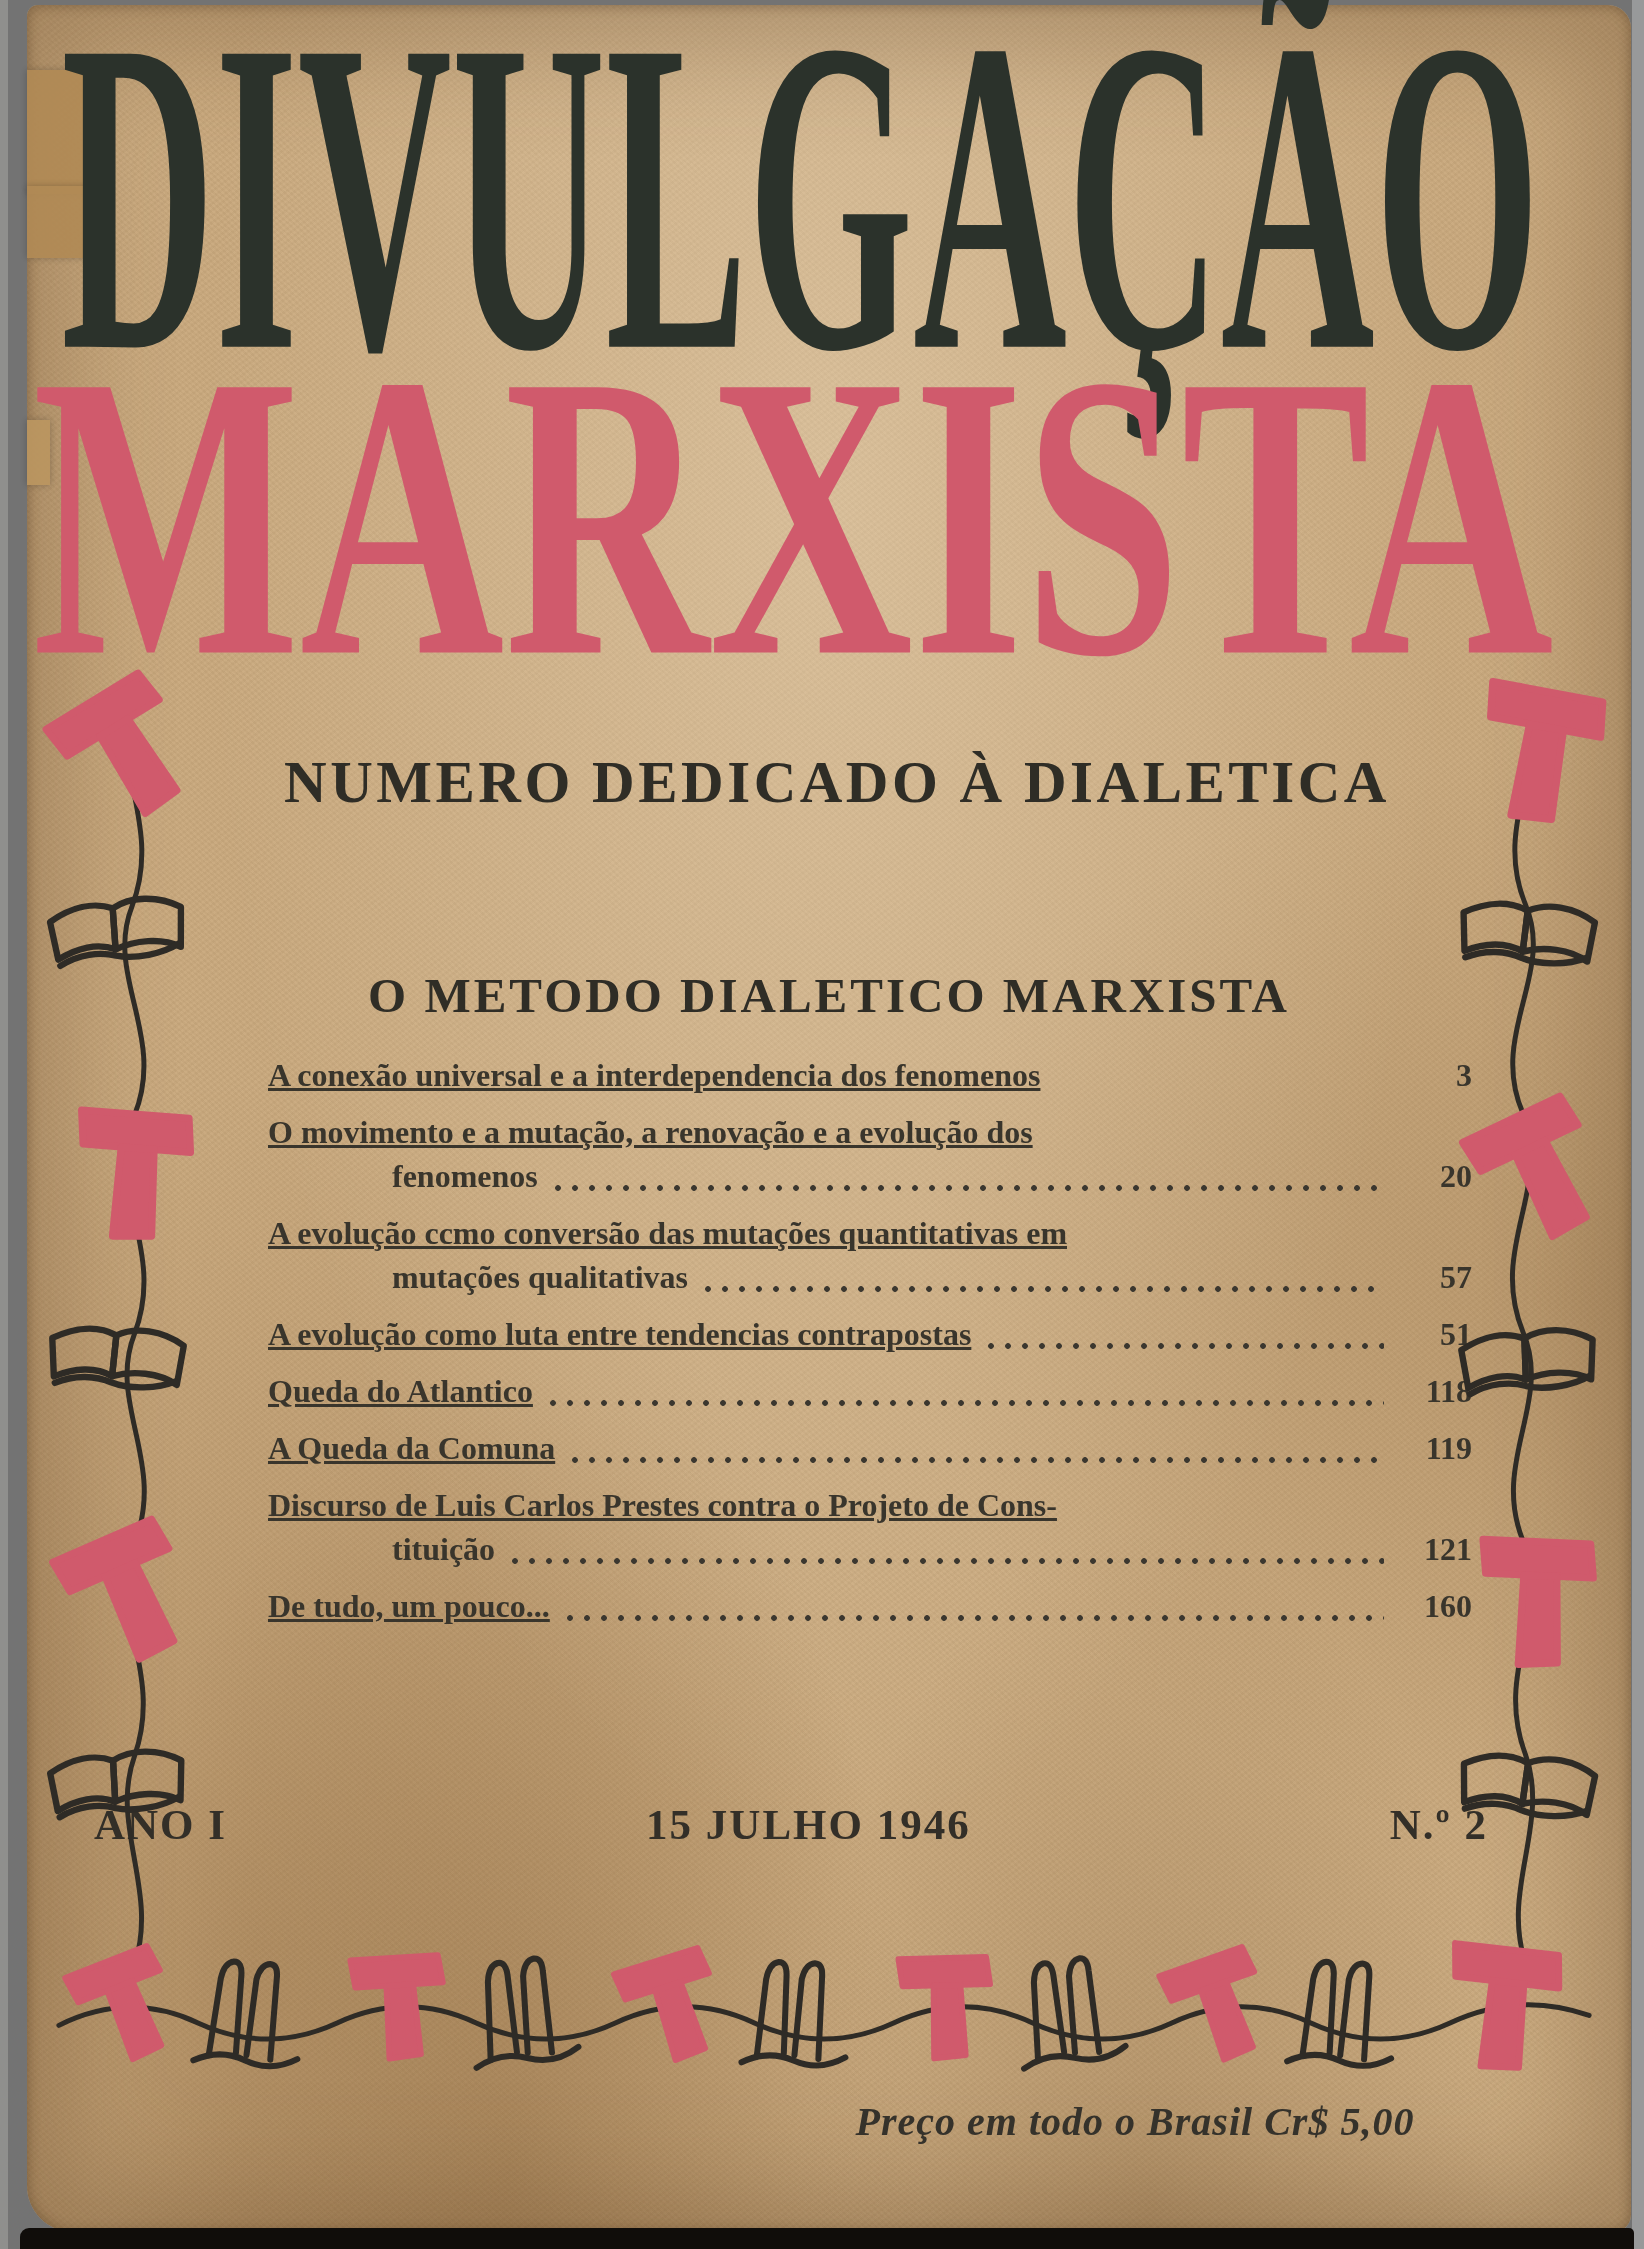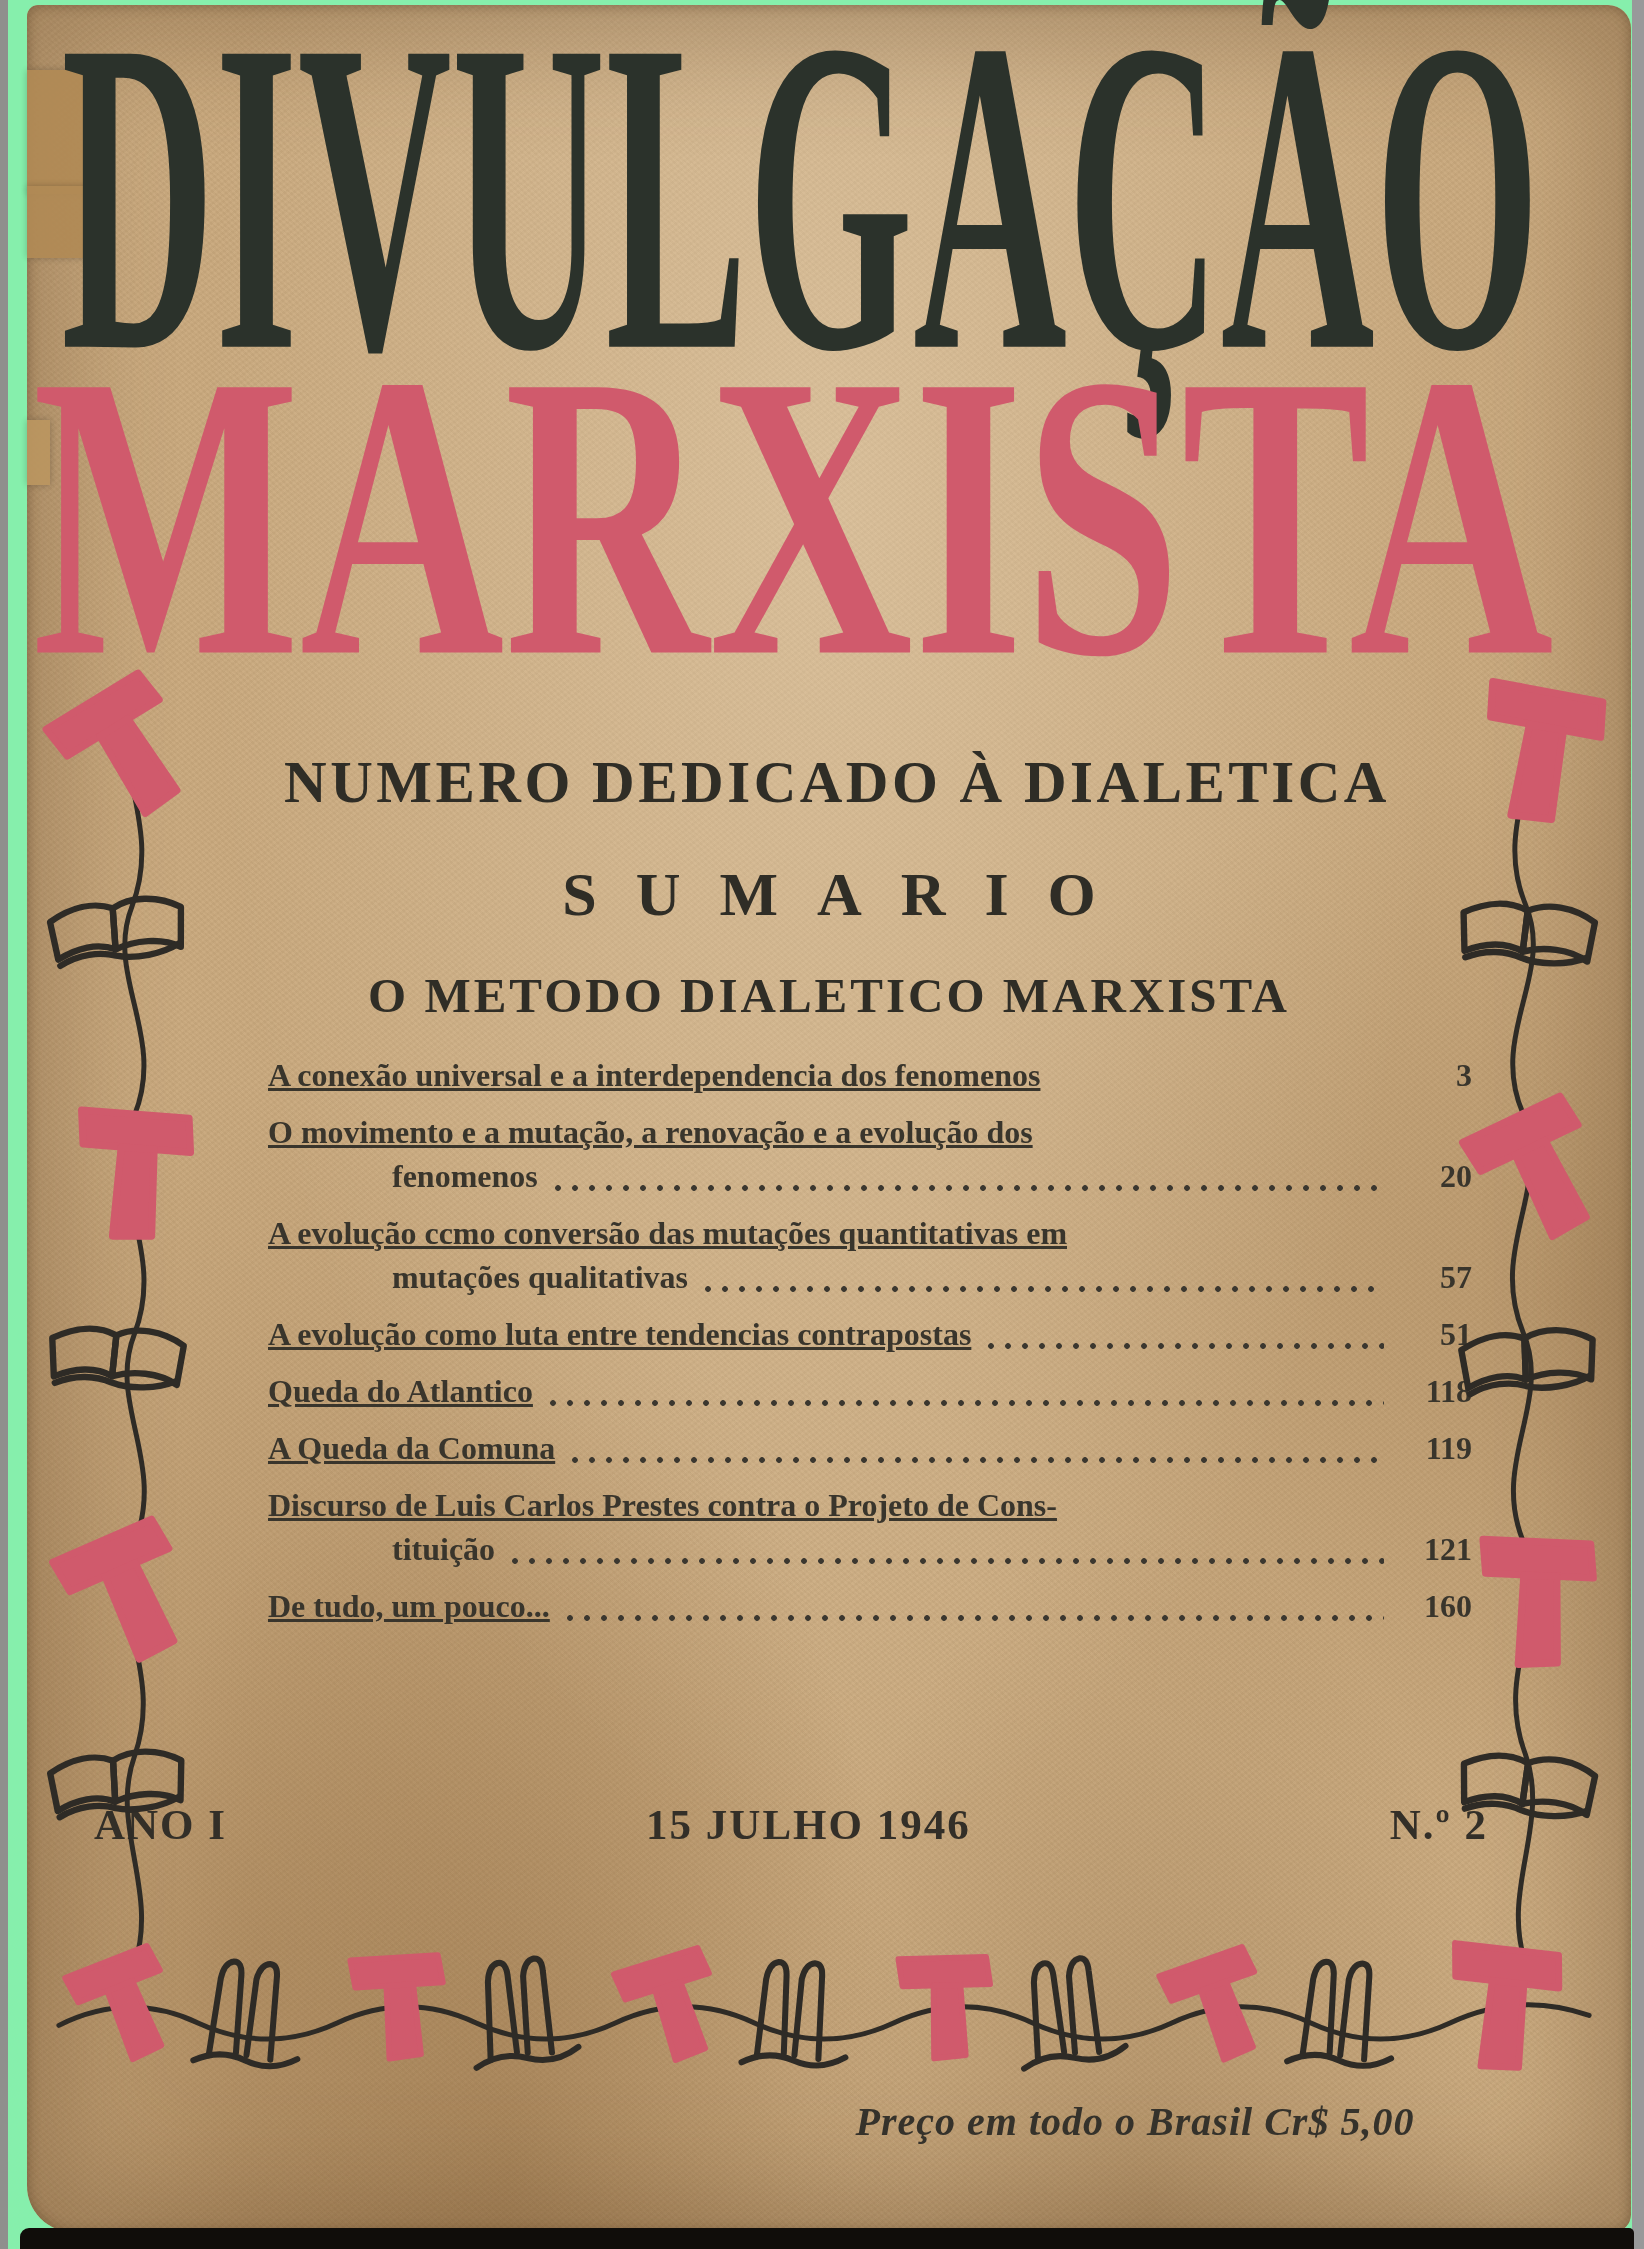--- a/index.html
+++ b/index.html
@@ -1,16 +1,16 @@
 <!DOCTYPE html>
 <html style="font-size:8px"><head>
 <meta charset="utf-8">
 <style>
   html,body{margin:0;padding:0;background:#4a4a4a;}
-  .scan{position:relative;width:1644px;height:2250px;background:#86efac;overflow:hidden;
+  .scan{position:relative;width:1644px;height:2250px;background:#737373;overflow:hidden;
         font-family:"Liberation Serif",serif;}
   .scan-strip-left{position:absolute;left:0;top:0;width:8px;height:100%;background:#8f8f8d;}
   .scan-strip-right{position:absolute;right:0;top:0;width:12px;height:100%;background:#98999a;}
   .paper{position:absolute;left:27px;top:5px;right:13px;bottom:18px;
          background-color:#c9a87c;
          background-image:
            radial-gradient(ellipse at 50% 22%, rgba(255,242,218,0.30), rgba(255,242,218,0) 55%),
            radial-gradient(ellipse at 14% 88%, rgba(128,88,44,0.28), rgba(128,88,44,0) 32%),
            radial-gradient(ellipse at 30% 97%, rgba(120,82,40,0.30), rgba(120,82,40,0) 26%),
            radial-gradient(ellipse at 96% 58%, rgba(130,92,48,0.22), rgba(130,92,48,0) 30%),
@@ -106,21 +106,20 @@
         <text class="masthead-text" x="1492" y="635" text-anchor="middle" font-size="900" fill="#2b322b" textLength="2975" lengthAdjust="spacingAndGlyphs">DIVULGAÇÃO</text>
       </svg>
     </div>
     <div class="title-wrap t2">
       <svg viewBox="0 0 3070 580" preserveAspectRatio="none">
         <text class="masthead-text" x="1535" y="550" text-anchor="middle" font-size="815" fill="#d05a6c" textLength="3060" lengthAdjust="spacingAndGlyphs">MARXISTA</text>
       </svg>
     </div>
 
     <div class="heading dedication">NUMERO DEDICADO À DIALETICA</div>
-    <div class="heading sumario">SUMARIO</div>
     <div class="heading metodo">O METODO DIALETICO MARXISTA</div>
 
     <div class="toc">
 
       <div class="toc-item">
         <div class="toc-row">
           <span class="toc-text">A conexão universal e a interdependencia dos fenomenos</span>
           <span class="spacer"></span>
           <span class="toc-page">3</span>
         </div>

